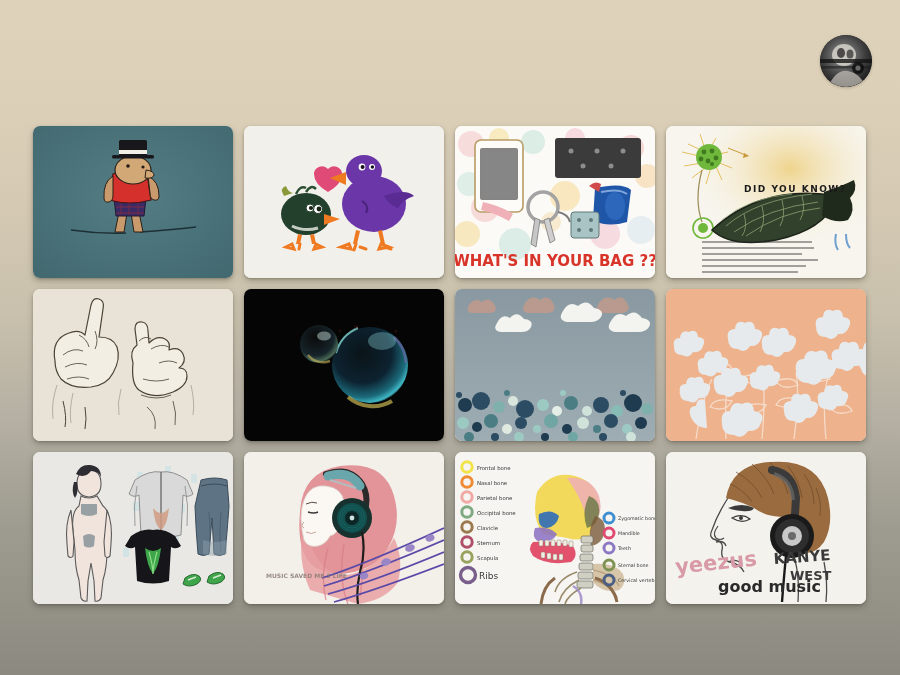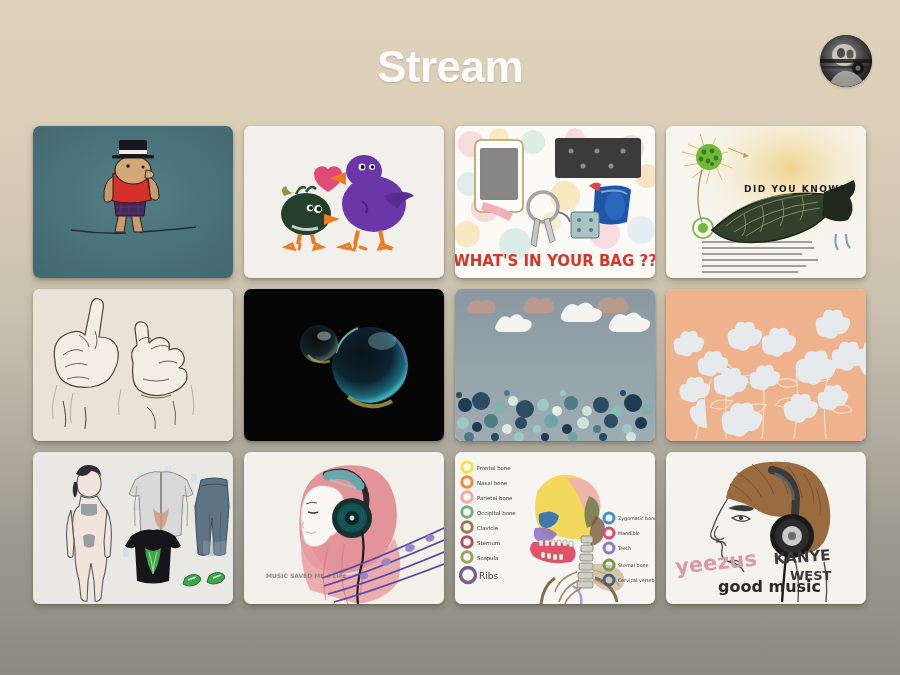--- a/index.html
+++ b/index.html
@@ -53,21 +53,20 @@
   .card svg { display: block; width: 100%; height: 100%; }
   .handtext {
     font-family: "DejaVu Sans", sans-serif;
     font-weight: bold;
   }
 </style>
 </head>
 <body>
 
 <div class="header">
-  <div class="app-title">Stream</div>
 
   <div class="avatar">
     <svg viewBox="0 0 52 52" preserveAspectRatio="xMidYMid slice">
       <defs>
         <clipPath id="avclip">
             <circle cx="26" cy="26" r="26"></circle>
           </clipPath>
         <radialGradient id="avg" cx="45%" cy="40%" r="70%">
           <stop offset="0%" stop-color="#9a9a9a"></stop>
           <stop offset="60%" stop-color="#3d3d3d"></stop>

